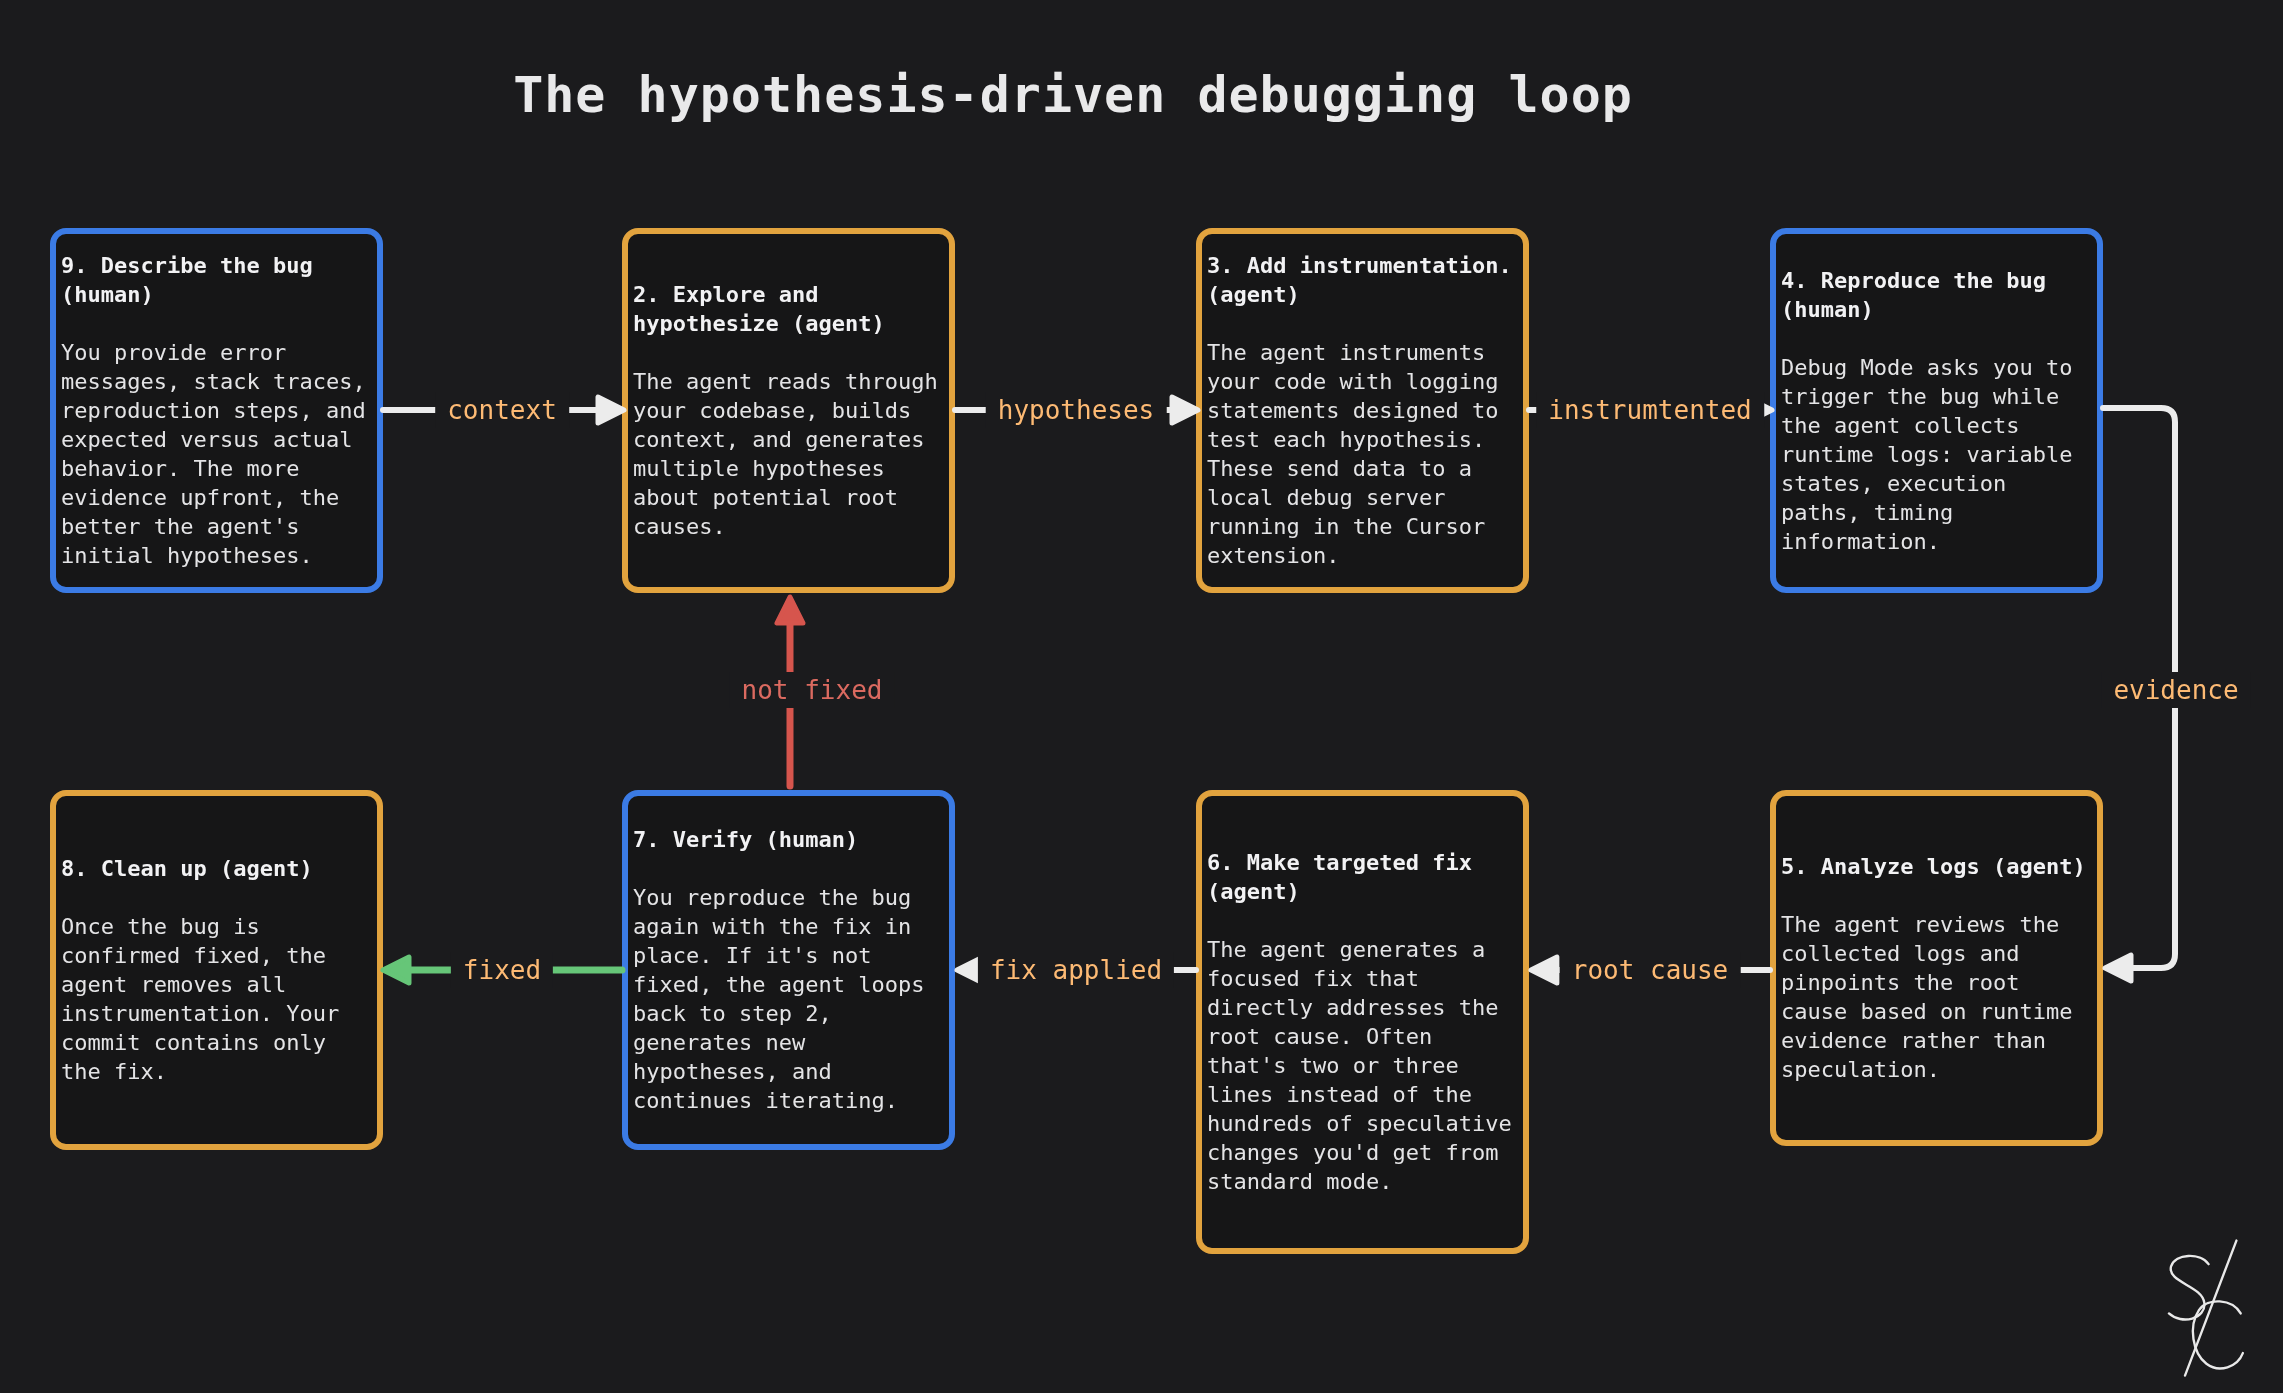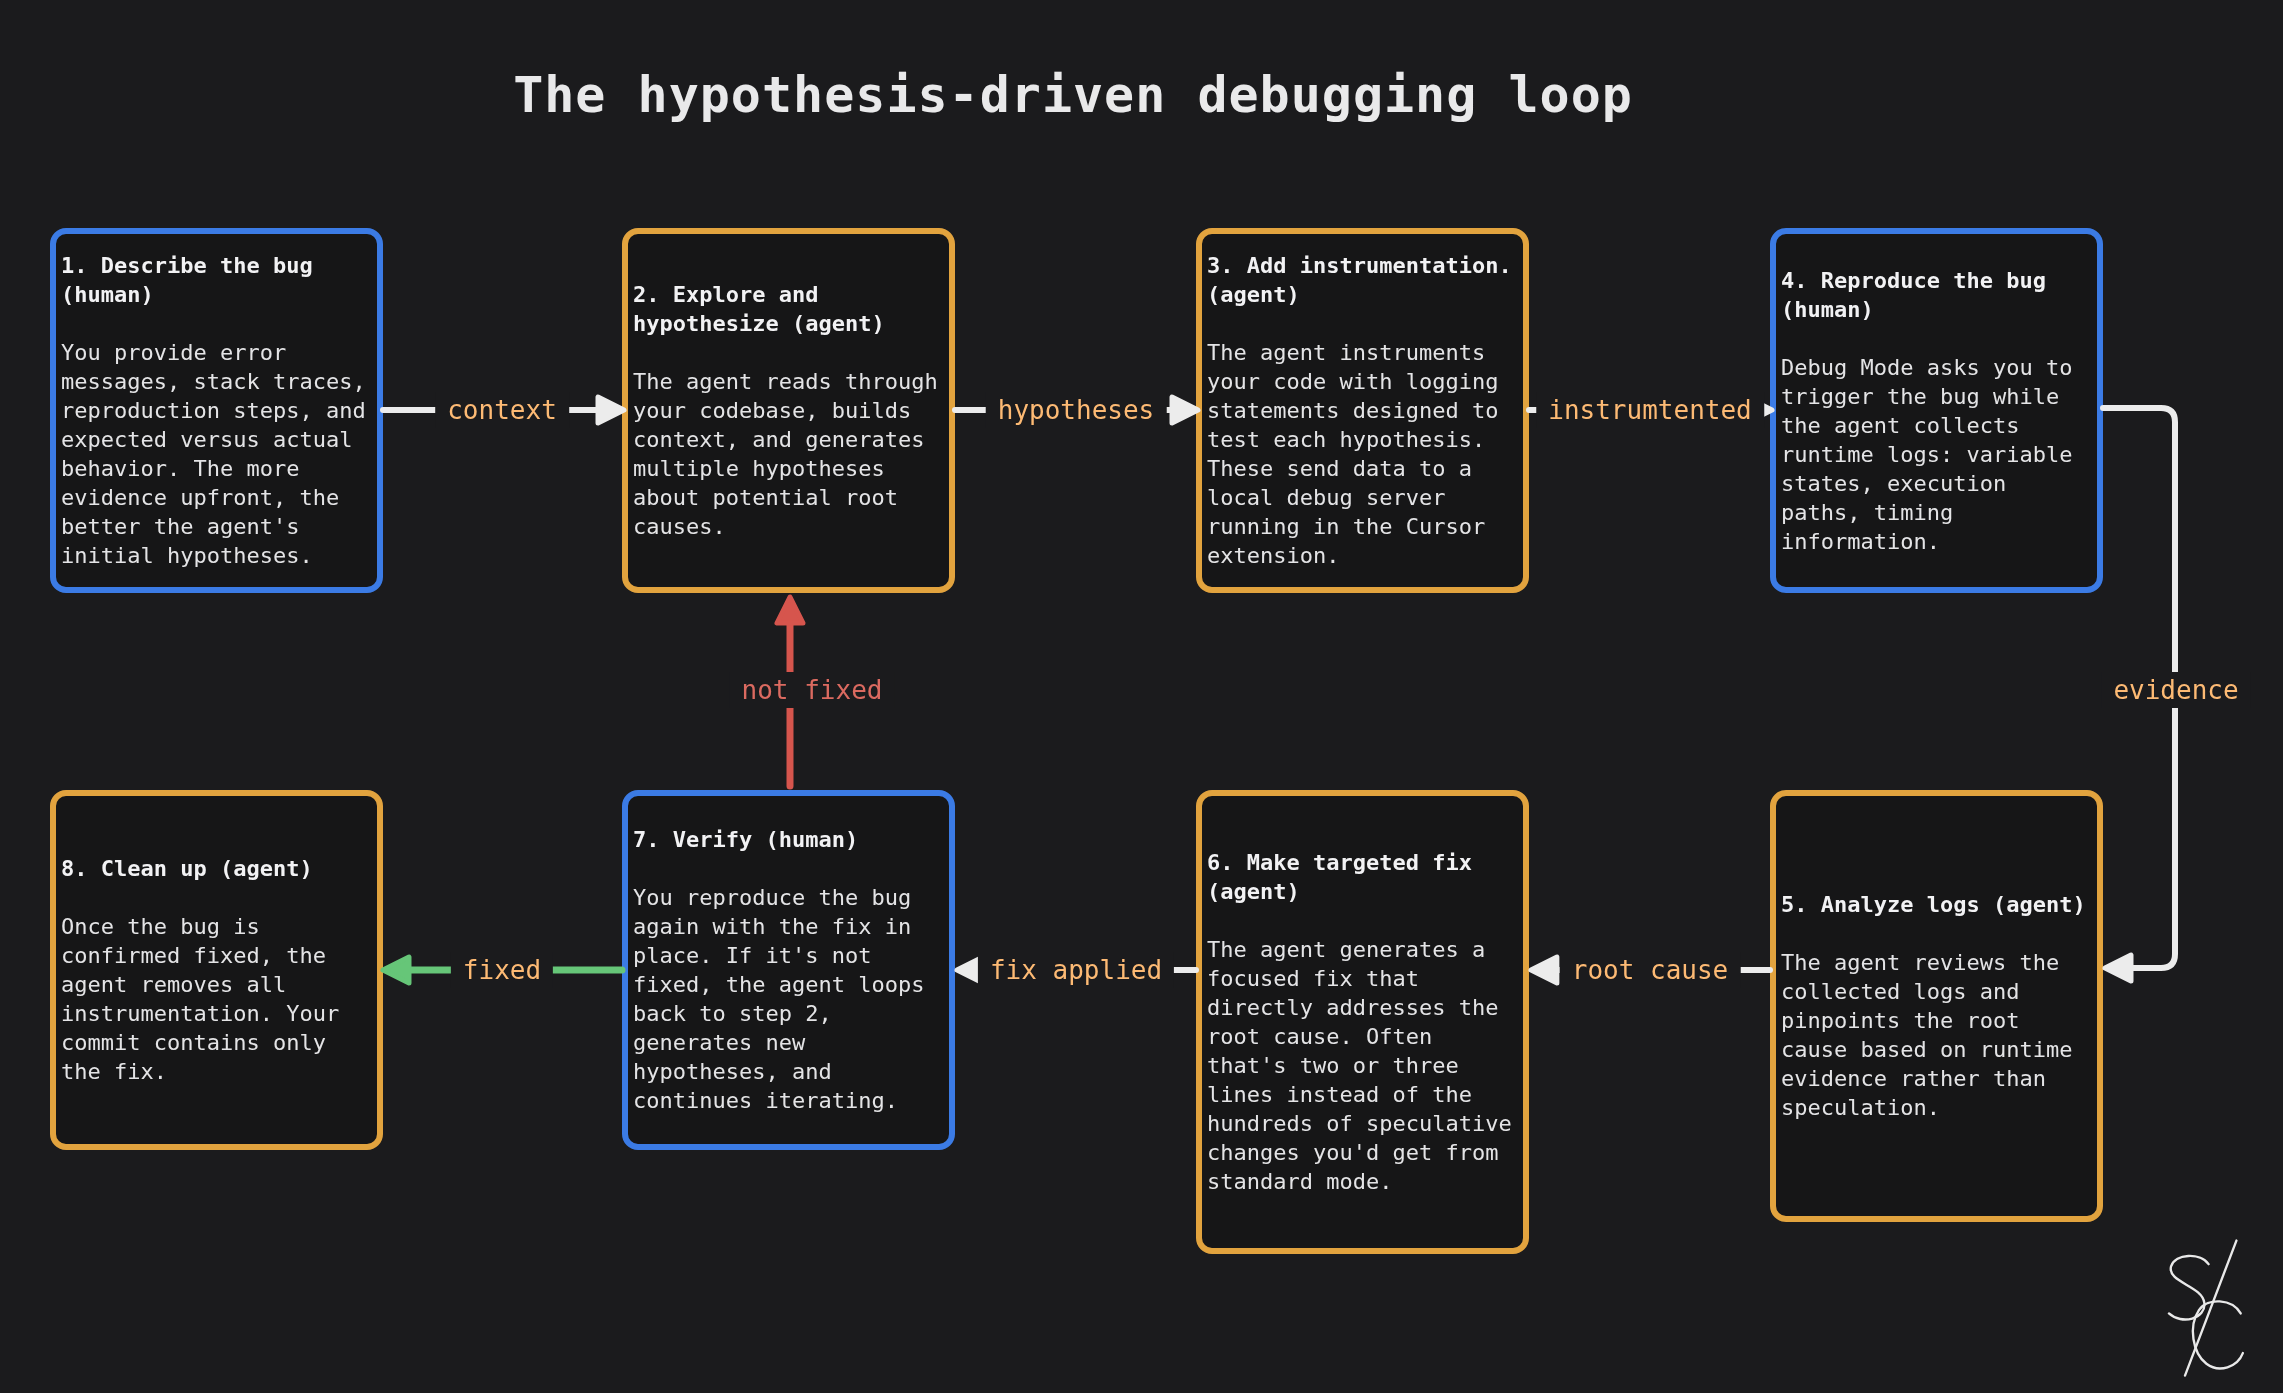--- a/index.html
+++ b/index.html
@@ -33,21 +33,21 @@
     font-size:22px; line-height:29px; white-space:pre; margin-top:29px; color:var(--text);
   }
   
   .p-r1c1{left:50px; top:228px;}
   .p-r1c2{left:622px; top:228px;}
   .p-r1c3{left:1196px; top:228px;}
   .p-r1c4{left:1770px; top:228px;}
   .p-r2c1{left:50px; top:790px; height:360px;}
   .p-r2c2{left:622px; top:790px; height:360px;}
   .p-r2c3{left:1196px; top:790px; height:464px;}
-  .p-r2c4{left:1770px; top:790px; height:432px;}
+  .p-r2c4{left:1770px; top:790px; height:356px;}
 
   svg.wires{position:absolute; left:0; top:0; z-index:2; pointer-events:none;}
   .wire{fill:none; stroke:var(--arrow); stroke-width:6; stroke-linecap:round;}
   .wire.red{stroke:var(--red); stroke-width:7;}
   .wire.green{stroke:var(--green); stroke-width:7;}
   .head{fill:var(--arrow); stroke:var(--arrow); stroke-width:5; stroke-linejoin:round;}
   .head.red{fill:var(--red); stroke:var(--red);}
   .head.green{fill:var(--green); stroke:var(--green);}
   .logo-stroke{fill:none; stroke:#e9e9e9; stroke-width:2.2; stroke-linecap:round;}
 
@@ -60,21 +60,21 @@
   .logo{position:absolute; left:2140px; top:1232px; z-index:1;}
 </style>
 </head>
 <body>
 
 <div class="canvas">
 
   <div class="title">The hypothesis-driven debugging loop</div>
 
   <div class="box blue p-r1c1">
-    <div class="heading">1. Describe the bug
+    <div class="heading">9. Describe the bug
 (human)</div>
     <div class="body">You provide error
 messages, stack traces,
 reproduction steps, and
 expected versus actual
 behavior. The more
 evidence upfront, the
 better the agent's
 initial hypotheses.</div>
   </div>

